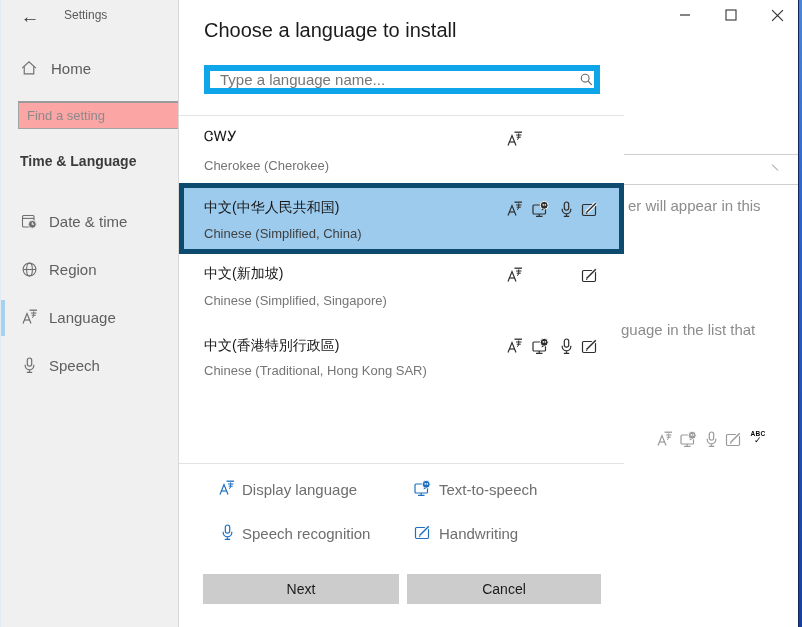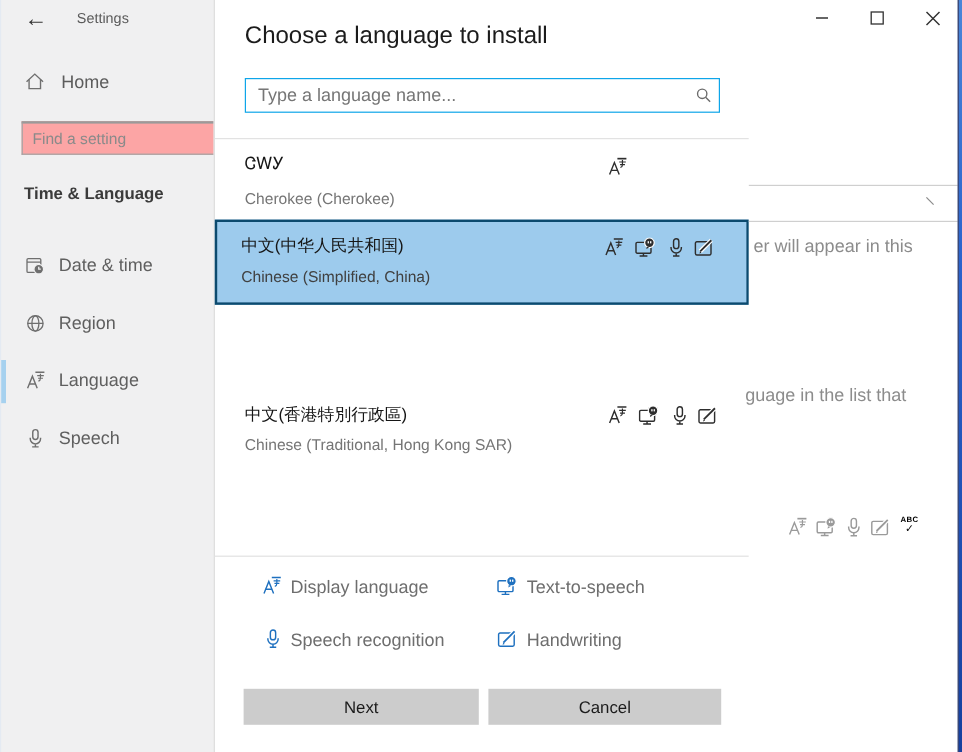--- a/index.html
+++ b/index.html
@@ -26,30 +26,30 @@
   .sb-section{position:absolute;left:19px;top:153px;font-size:14px;font-weight:700;color:#3b3b3b;}
   .nav-item{position:absolute;left:0;width:178px;height:36px;cursor:pointer;}
   .nav-item .ic{position:absolute;left:20px;top:9px;color:#6f6f6f;}
   .nav-item .lbl{position:absolute;left:48px;top:9px;font-size:15px;color:#5f5f5f;}
   .accent-bar{position:absolute;left:0;top:0;width:4px;height:36px;background:#a6d1ef;}
 
   
   .dialog{position:absolute;left:178px;top:0;width:492px;height:627px;background:#fff;
     border-left:1px solid #d8d8d8;border-right:1px solid #d8d8d8;}
   .dlg-title{position:absolute;left:25px;top:19px;font-size:20px;color:#1b1b1b;}
-  .dlg-search{position:absolute;left:25px;top:65px;width:396px;height:29px;border:1px solid #0ea5e9;
+  .dlg-search{position:absolute;left:25px;top:65px;width:396px;height:29px;border:6px solid #0ea5e9;
     background:#fff;padding:0 30px 0 10px;font-size:15px;color:#333;}
   .dlg-search::placeholder{color:#767676;}
   .dlg-search-ic{position:absolute;left:400px;top:72px;color:#6b6b6b;}
   .divider{position:absolute;left:0;width:445px;height:0;border-top:1px solid #e2e2e2;}
 
   .row{position:absolute;left:0;width:445px;cursor:pointer;text-decoration:underline;}
   .row .native{position:absolute;left:25px;font-size:14px;color:#161616;white-space:nowrap;}
   .row .english{position:absolute;left:25px;font-size:13px;color:#757575;white-space:nowrap;}
-  .row-selected{background:#9dcbed;border:2px solid #0c4a6e;}
+  .row-selected{background:#9dcbed;border:5px solid #0c4a6e;}
   .row-selected .native{left:20px;}
   .row-selected .english{left:20px;color:#404040;}
   .row .ic{position:absolute;color:#2e2e2e;}
 
   
   .legend-item .lbl{font-size:15px;color:#6e6e6e;position:absolute;white-space:nowrap;}
   .legend-item .ic{position:absolute;color:#1e70bf;}
   .btn{position:absolute;top:574px;height:30px;background:#cccccc;border:none;font-size:14px;
     color:#1b1b1b;cursor:pointer;display:flex;align-items:center;justify-content:center;}
 
@@ -171,20 +171,36 @@
     <path d="M8.5 13.2 V15 M5.8 15.4 H11.2"></path>
   </svg></span>
       <span class="ic" style="left:397px;top:13px"><svg viewBox="0 0 17 17">
     <rect x="1.5" y="3.5" width="13" height="11" rx="1.2" fill="none" stroke="currentColor" stroke-width="1.2"></rect>
     <path d="M5.5 11.5 L14.8 2.2" stroke="#ffffff" stroke-width="3.6" fill="none"></path>
     <path d="M5.5 11.5 L14.8 2.2" stroke="currentColor" stroke-width="1.5" fill="none"></path>
     <path d="M5.5 11.5 l-0.7 1.8 1.8 -0.7 Z" fill="currentColor"></path>
   </svg></span>
     </div>
 
+    <div class="row" style="top:258px;height:66px">
+      <div class="native" style="top:7px">中文(新加坡)</div>
+      <div class="english" style="top:35px">Chinese (Simplified, Singapore)</div>
+      <span class="ic" style="left:327px;top:9px"><svg viewBox="0 0 17 17" fill="none" stroke="currentColor" stroke-width="1.2">
+    <path d="M2 14.5 L6 4.5 L10 14.5"></path>
+    <path d="M3.3 11 H8.7"></path>
+    <path d="M8.5 1.2 H16" stroke-width="1.3"></path>
+    <path d="M10 4 H15.5 M12.7 2.4 V4 M10.7 6.2 H14.8 M12.7 4 V6.2 M12.7 6.2 Q12.7 8.2 11 8.6" stroke-width="1"></path>
+  </svg></span>
+      <span class="ic" style="left:402px;top:9px"><svg viewBox="0 0 17 17">
+    <rect x="1.5" y="3.5" width="13" height="11" rx="1.2" fill="none" stroke="currentColor" stroke-width="1.2"></rect>
+    <path d="M5.5 11.5 L14.8 2.2" stroke="#ffffff" stroke-width="3.6" fill="none"></path>
+    <path d="M5.5 11.5 L14.8 2.2" stroke="currentColor" stroke-width="1.5" fill="none"></path>
+    <path d="M5.5 11.5 l-0.7 1.8 1.8 -0.7 Z" fill="currentColor"></path>
+  </svg></span>
+    </div>
 
     <div class="row" style="top:330px;height:64px">
       <div class="native" style="top:7px">中文(香港特別行政區)</div>
       <div class="english" style="top:33px">Chinese (Traditional, Hong Kong SAR)</div>
       <span class="ic" style="left:327px;top:8px"><svg viewBox="0 0 17 17" fill="none" stroke="currentColor" stroke-width="1.2">
     <path d="M2 14.5 L6 4.5 L10 14.5"></path>
     <path d="M3.3 11 H8.7"></path>
     <path d="M8.5 1.2 H16" stroke-width="1.3"></path>
     <path d="M10 4 H15.5 M12.7 2.4 V4 M10.7 6.2 H14.8 M12.7 4 V6.2 M12.7 6.2 Q12.7 8.2 11 8.6" stroke-width="1"></path>
   </svg></span>

